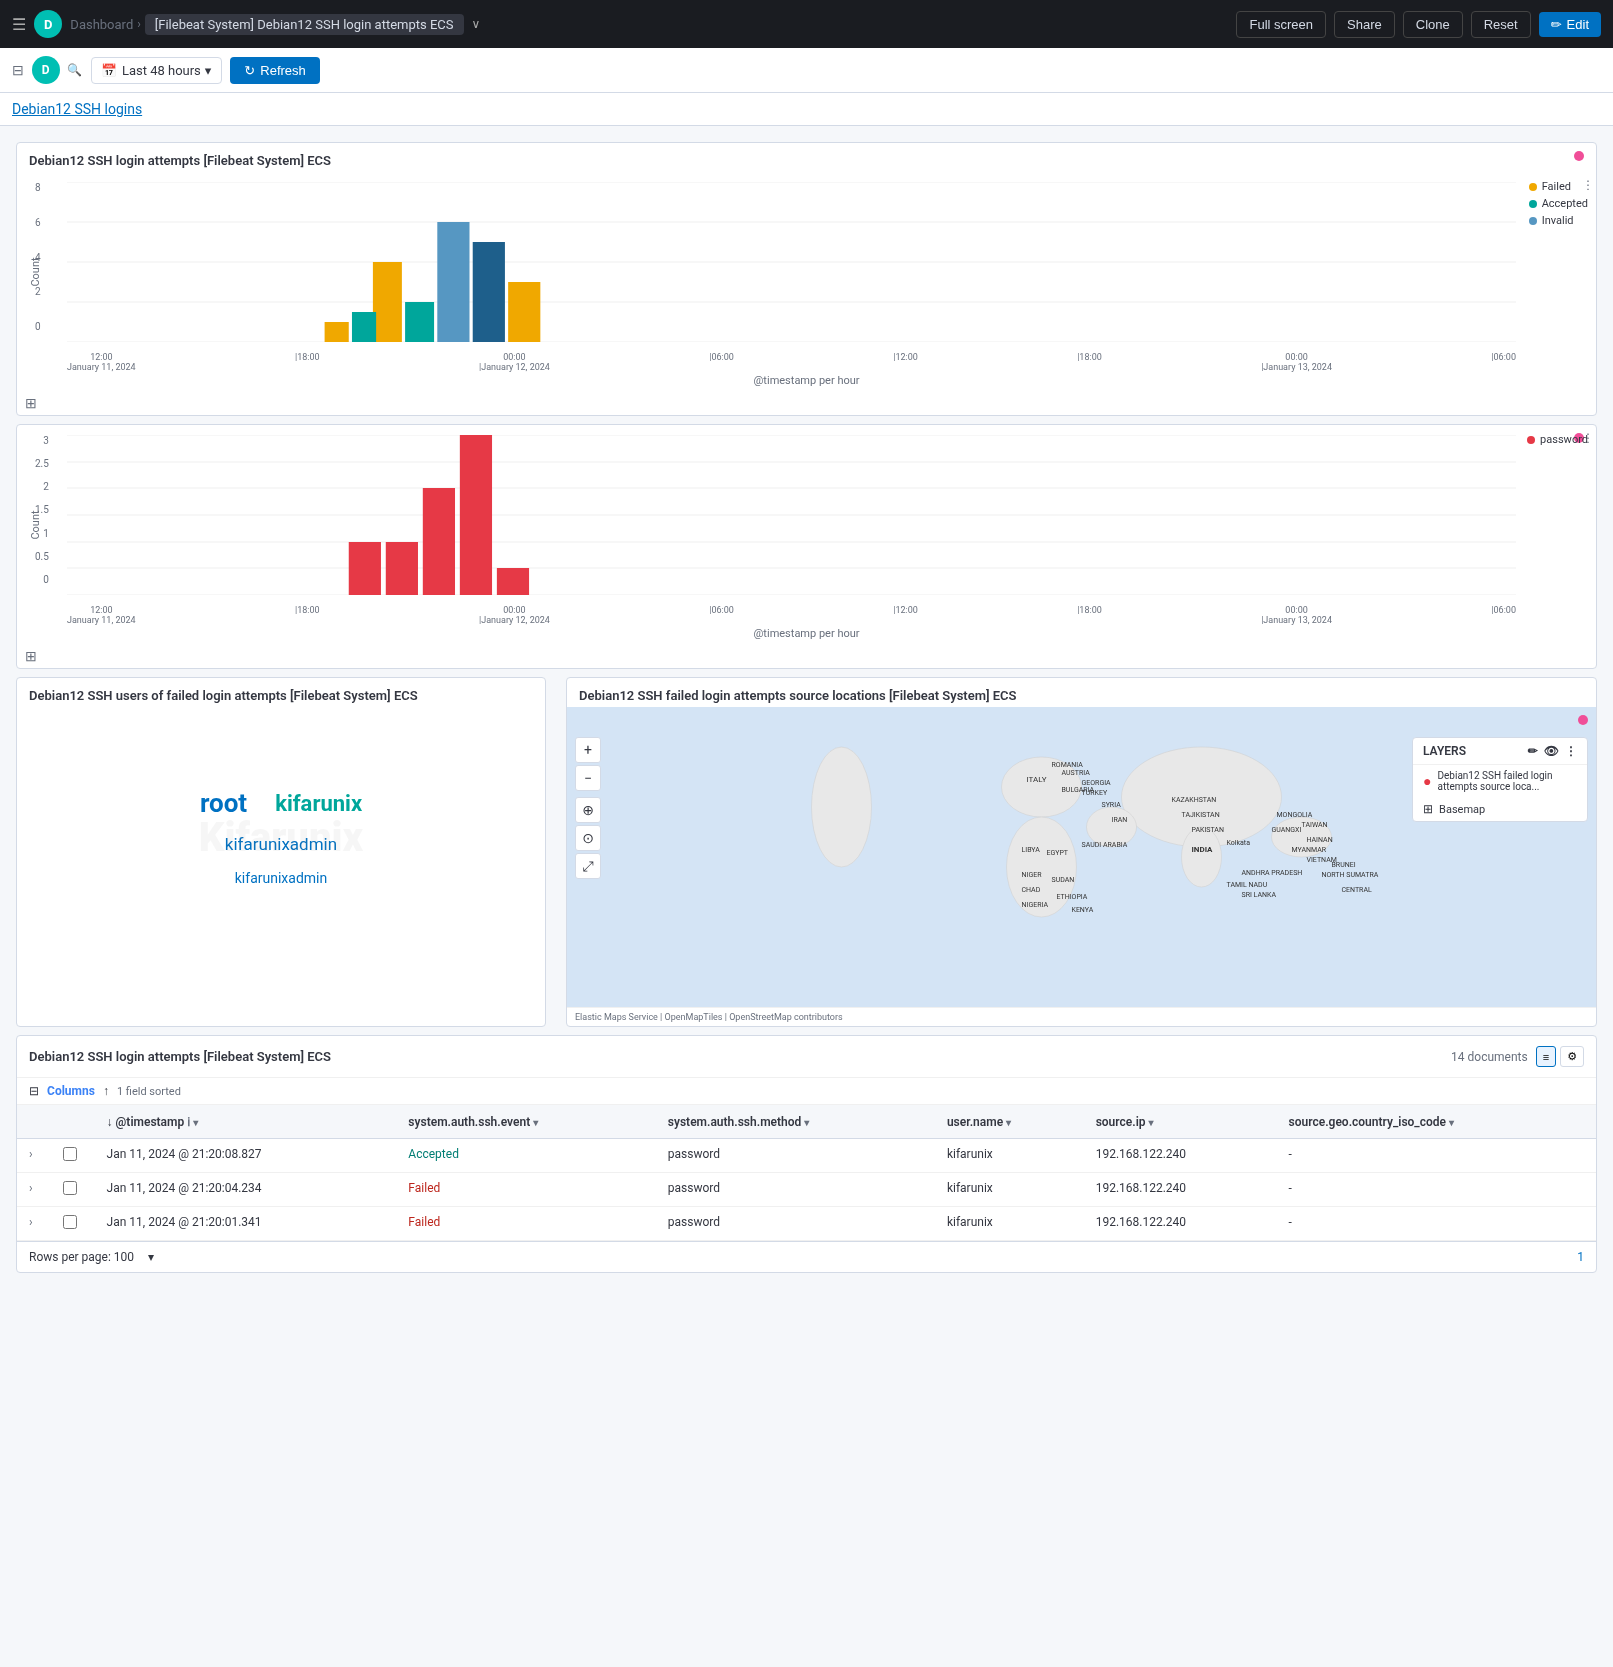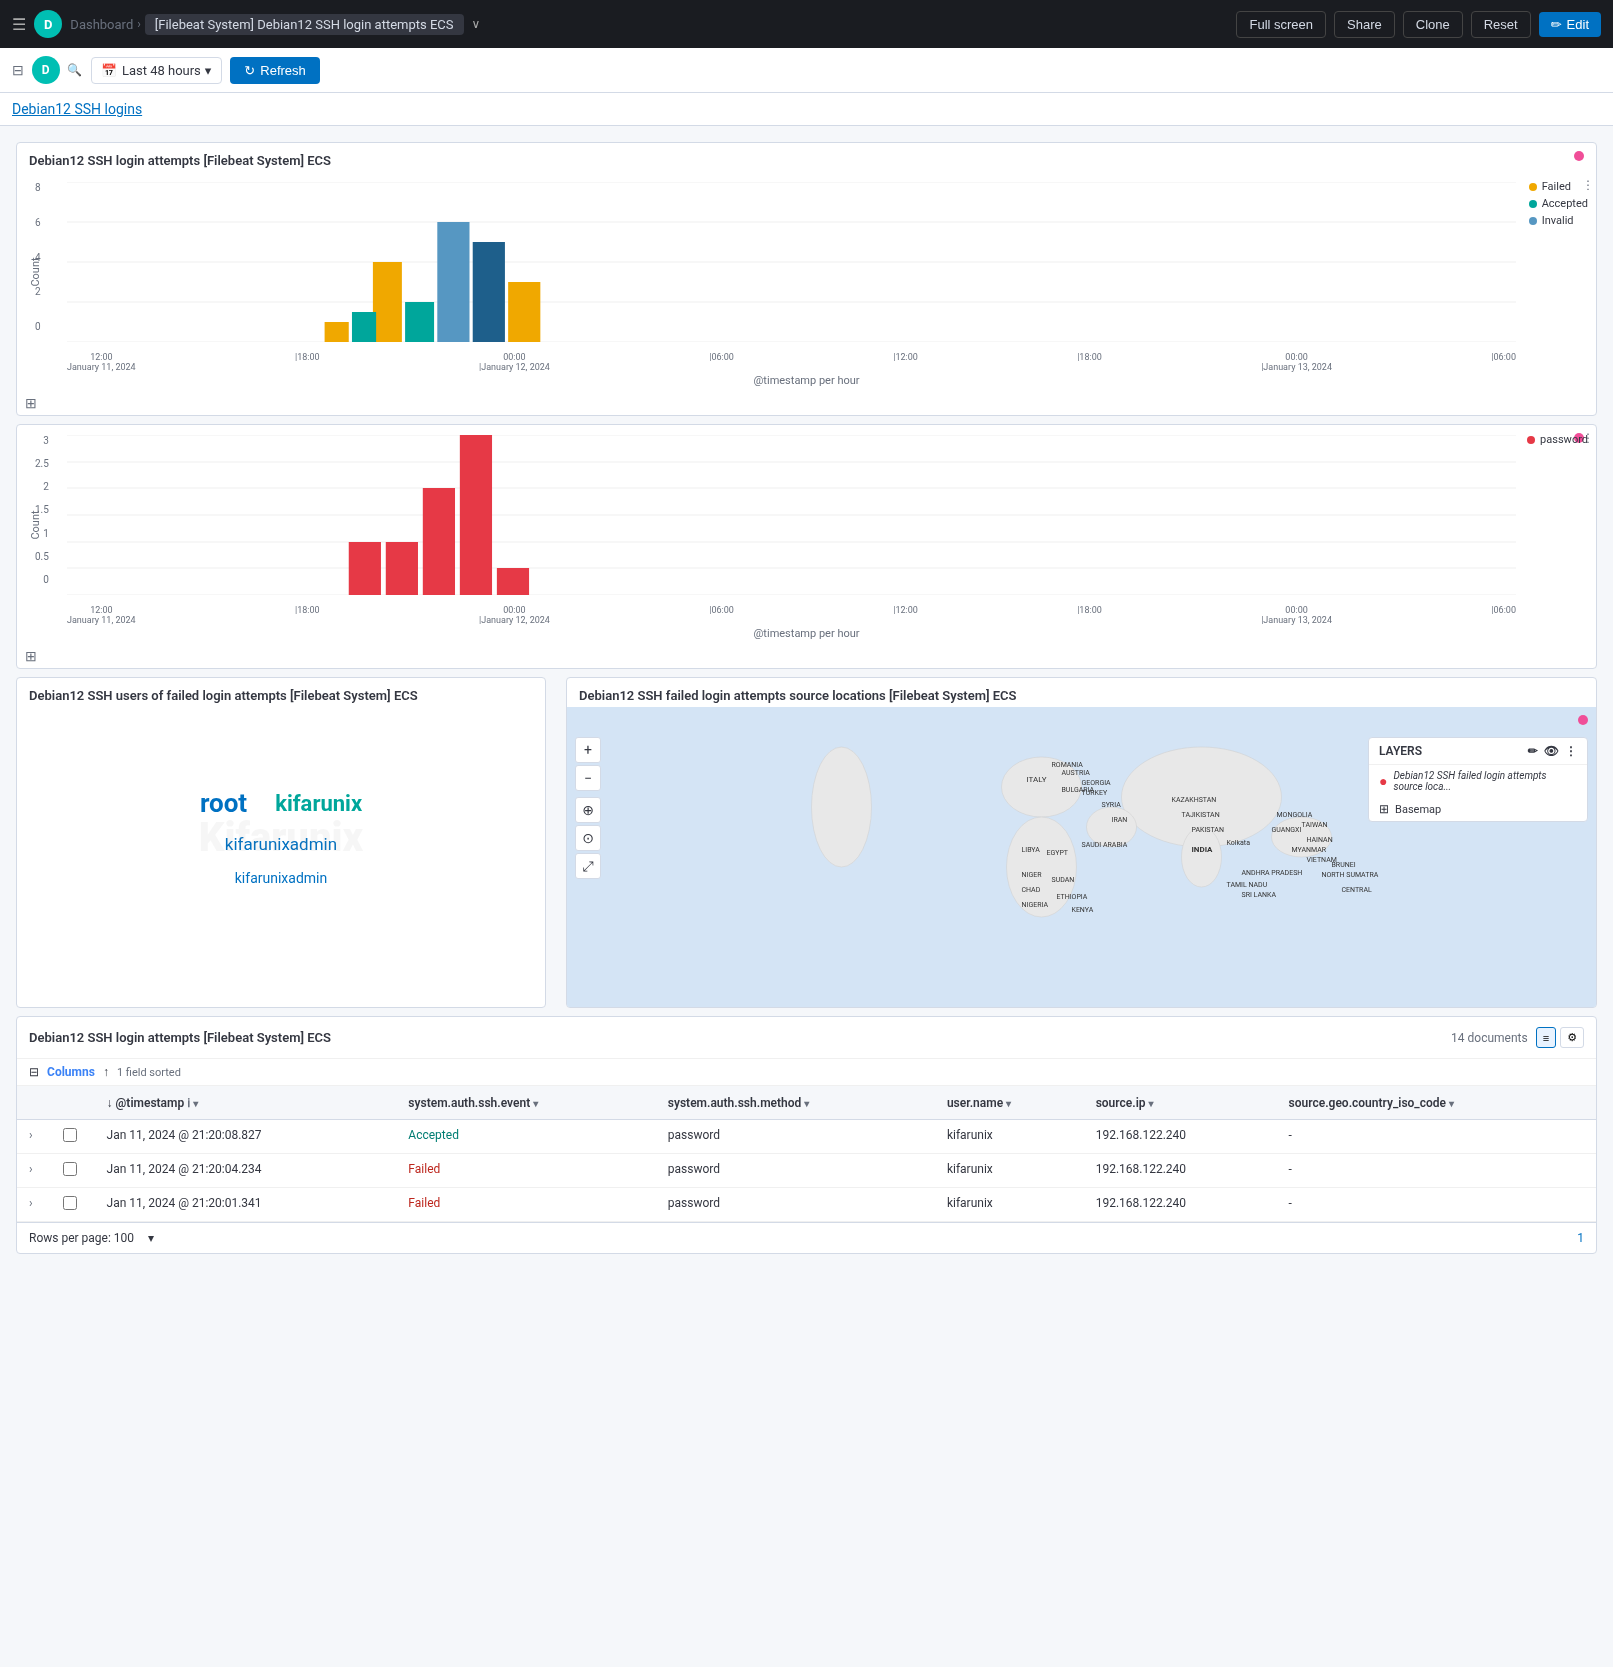--- a/index.html
+++ b/index.html
@@ -56,21 +56,21 @@
     .bottom-section { display: flex; gap: 0; margin: 0 8px 8px; }
     .tag-cloud-panel { flex: 0 0 530px; background: white; border: 1px solid #d3dae6; border-radius: 4px; margin-right: 20px; }
     .map-panel { flex: 1; background: white; border: 1px solid #d3dae6; border-radius: 4px; position: relative; overflow: hidden; }
     .tag-cloud-body { padding: 20px; display: flex; flex-direction: column; align-items: center; justify-content: center; min-height: 200px; }
     .tag-word { display: inline-block; margin: 4px; cursor: pointer; }
     .tag-footer { padding: 8px 12px; font-size: 11px; color: #69707d; text-align: center; border-top: 1px solid #f0f0f0; }
 
     
     .layers-panel {
       position: absolute; top: 30px; right: 8px; background: white;
-      border: 1px solid #d3dae6; border-radius: 4px; width: 220px;
+      border: 1px solid #d3dae6; border-radius: 4px; width: 176px;
       font-size: 12px; z-index: 10;
     }
     .layers-header { padding: 6px 10px; font-weight: 600; font-size: 12px; border-bottom: 1px solid #f0f0f0; display: flex; justify-content: space-between; align-items: center; }
     .layers-item { padding: 5px 10px; display: flex; align-items: center; gap: 6px; font-size: 11px; }
 
     
     .map-controls { position: absolute; top: 30px; left: 8px; display: flex; flex-direction: column; gap: 2px; }
     .map-ctrl-btn { width: 26px; height: 26px; background: white; border: 1px solid #d3dae6; border-radius: 3px; display: flex; align-items: center; justify-content: center; cursor: pointer; font-size: 14px; }
 
     
@@ -382,31 +382,32 @@
           <div class="layers-header">
             <span>LAYERS</span>
             <div style="display:flex;gap:6px;">
               <span style="cursor:pointer;">✏</span>
               <span style="cursor:pointer;">👁</span>
               <span style="cursor:pointer;">⋮</span>
             </div>
           </div>
           <div class="layers-item">
             <span style="color:#e63946;font-size:14px;">●</span>
-            <span style="font-size:10px;font-style:italic;">Debian12 SSH failed login attempts source loca...</span>
+            <span style="font-size:10px;">Debian12 SSH failed login attempts source loca...</span>
           </div>
           <div class="layers-item">
             <span style="font-size:12px;">⊞</span>
             <span>Basemap</span>
           </div>
         </div>
 
         
         <div style="position:absolute;top:8px;right:8px;width:10px;height:10px;border-radius:50%;background:#f04e98;"></div>
       </div>
+      <div style="padding:4px 8px;font-size:9px;color:#69707d;border-top:1px solid #f0f0f0;">Elastic Maps Service | OpenMapTiles | OpenStreetMap contributors</div>
     </div>
   </div>
 
   <div class="table-section">
     <div class="table-header">
       <span class="table-title">Debian12 SSH login attempts [Filebeat System] ECS</span>
       <div style="display:flex;align-items:center;gap:8px;">
         <span class="table-doc-count">14 documents</span>
         <div class="view-icons">
           <button class="view-icon-btn active">≡</button>

